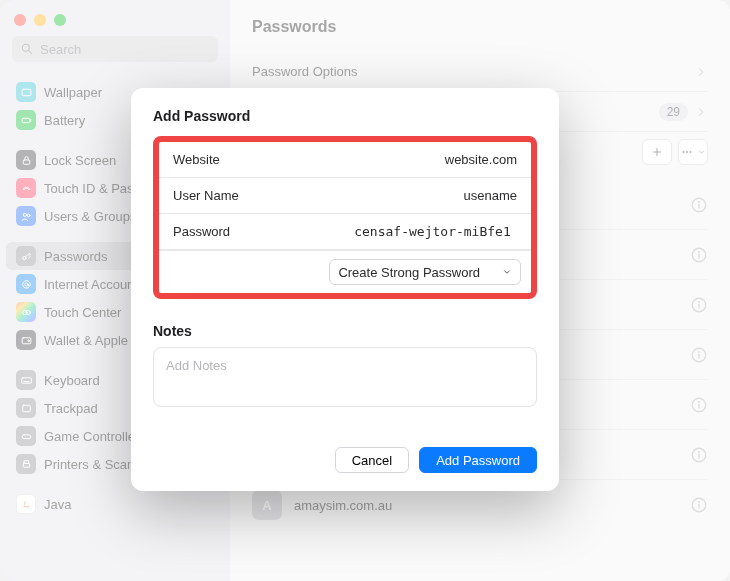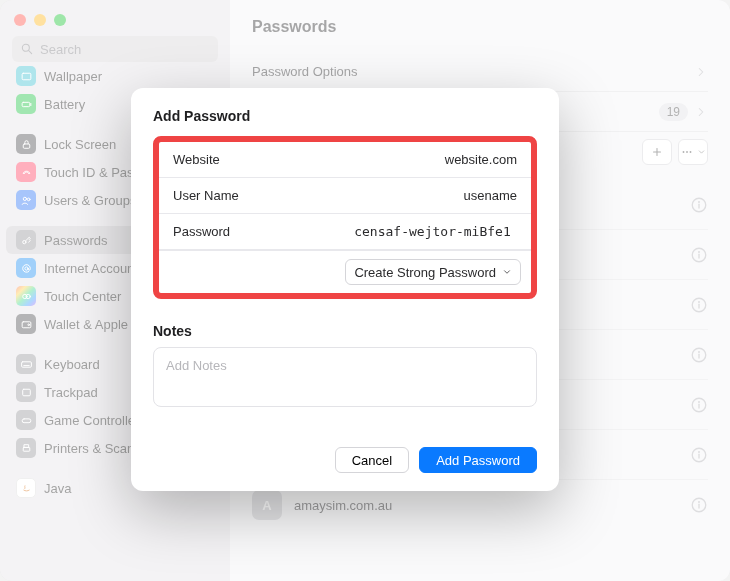--- a/index.html
+++ b/index.html
@@ -31,21 +31,21 @@
   .traffic-lights {
     display: flex;
     gap: 8px;
     padding: 8px 12px 6px 14px;
   }
   .tl { width: 12px; height: 12px; border-radius: 50%; }
   .tl.red { background:#ff5f57; }
   .tl.yellow { background:#febc2e; }
   .tl.green { background:#28c840; }
   .search-wrap {
-    margin: 4px 12px 0 12px;
+    margin: 4px 12px 16px 12px;
     position: relative;
   }
   .search-wrap .icon {
     position:absolute; left:8px; top:50%; transform:translateY(-50%);
     width:14px; height:14px; color:#8a8a8e;
   }
   .search-input {
     width:100%;
     height:26px;
     border-radius:6px;
@@ -171,21 +171,21 @@
   .field-value { color:#2b2b2d; border:none; outline:none; text-align:right; font-size:13px; background:transparent; }
   .field-value.mono { font-family: ui-monospace, Menlo, monospace; text-align: center; }
   .field-action-row {
     display:flex; justify-content:flex-end;
     padding: 8px 10px;
     border-top:1px solid #e8e8ec;
   }
   .dropdown-btn {
     height:26px; border:1px solid #d5d5d9; background:#fff;
     border-radius:6px; padding: 0 8px;
-    display:flex; align-items:center; gap:6px;
+    display:flex; align-items:center; gap:22px;
     font-size:13px; color:#2b2b2d;
   }
   .dropdown-btn svg { width:10px; height:10px; }
 
   .section-label { font-size:14px; font-weight:700; color:#1f1f21; margin:24px 0 8px 0;}
   .notes-box {
     border:1px solid #e3e3e7; border-radius:8px;
     height:60px; padding:10px 12px;
   }
   .notes-box textarea {
@@ -370,21 +370,21 @@
     <div class="opt-row">
       <span>Password Options</span>
       <span class="chev"><svg viewBox="0 0 24 24">
             <polyline points="9 6 15 12 9 18"></polyline>
           </svg></span>
     </div>
 
     <div class="opt-row">
       <span></span>
       <span class="right-controls">
-        <span class="count-pill">19</span>
+        <span class="count-pill">29</span>
         <span class="chev"><svg viewBox="0 0 24 24">
               <polyline points="9 6 15 12 9 18"></polyline>
             </svg></span>
       </span>
     </div>
 
     <div class="opt-row" style="border-bottom:none;">
       <span></span>
       <span class="right-controls">
         <button class="ctl-btn">

